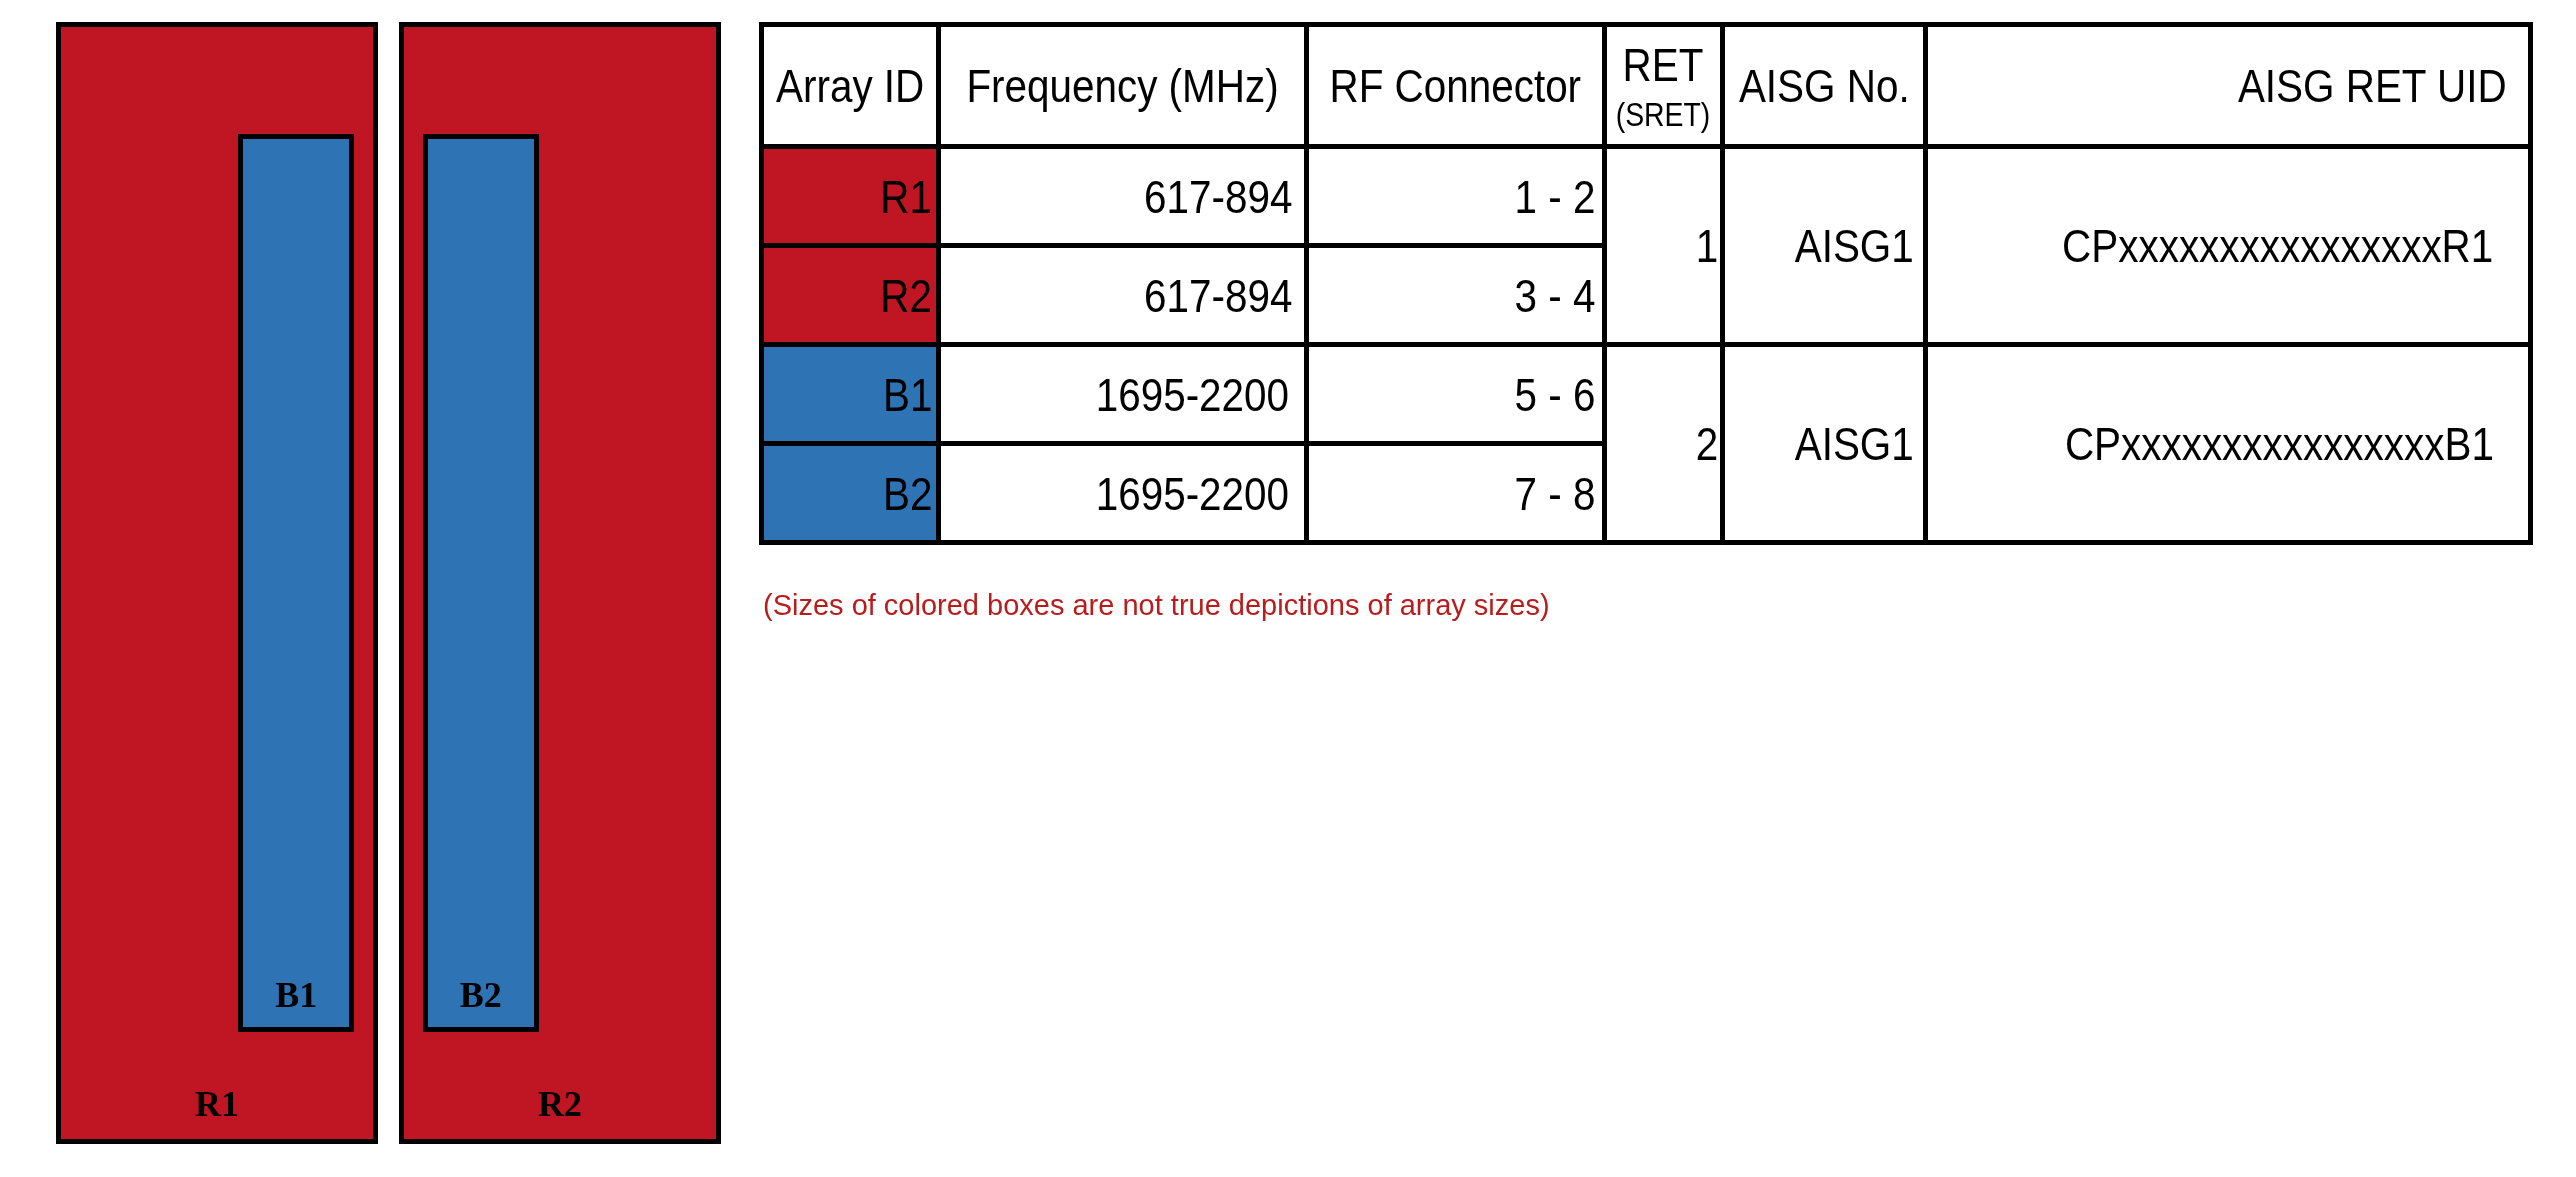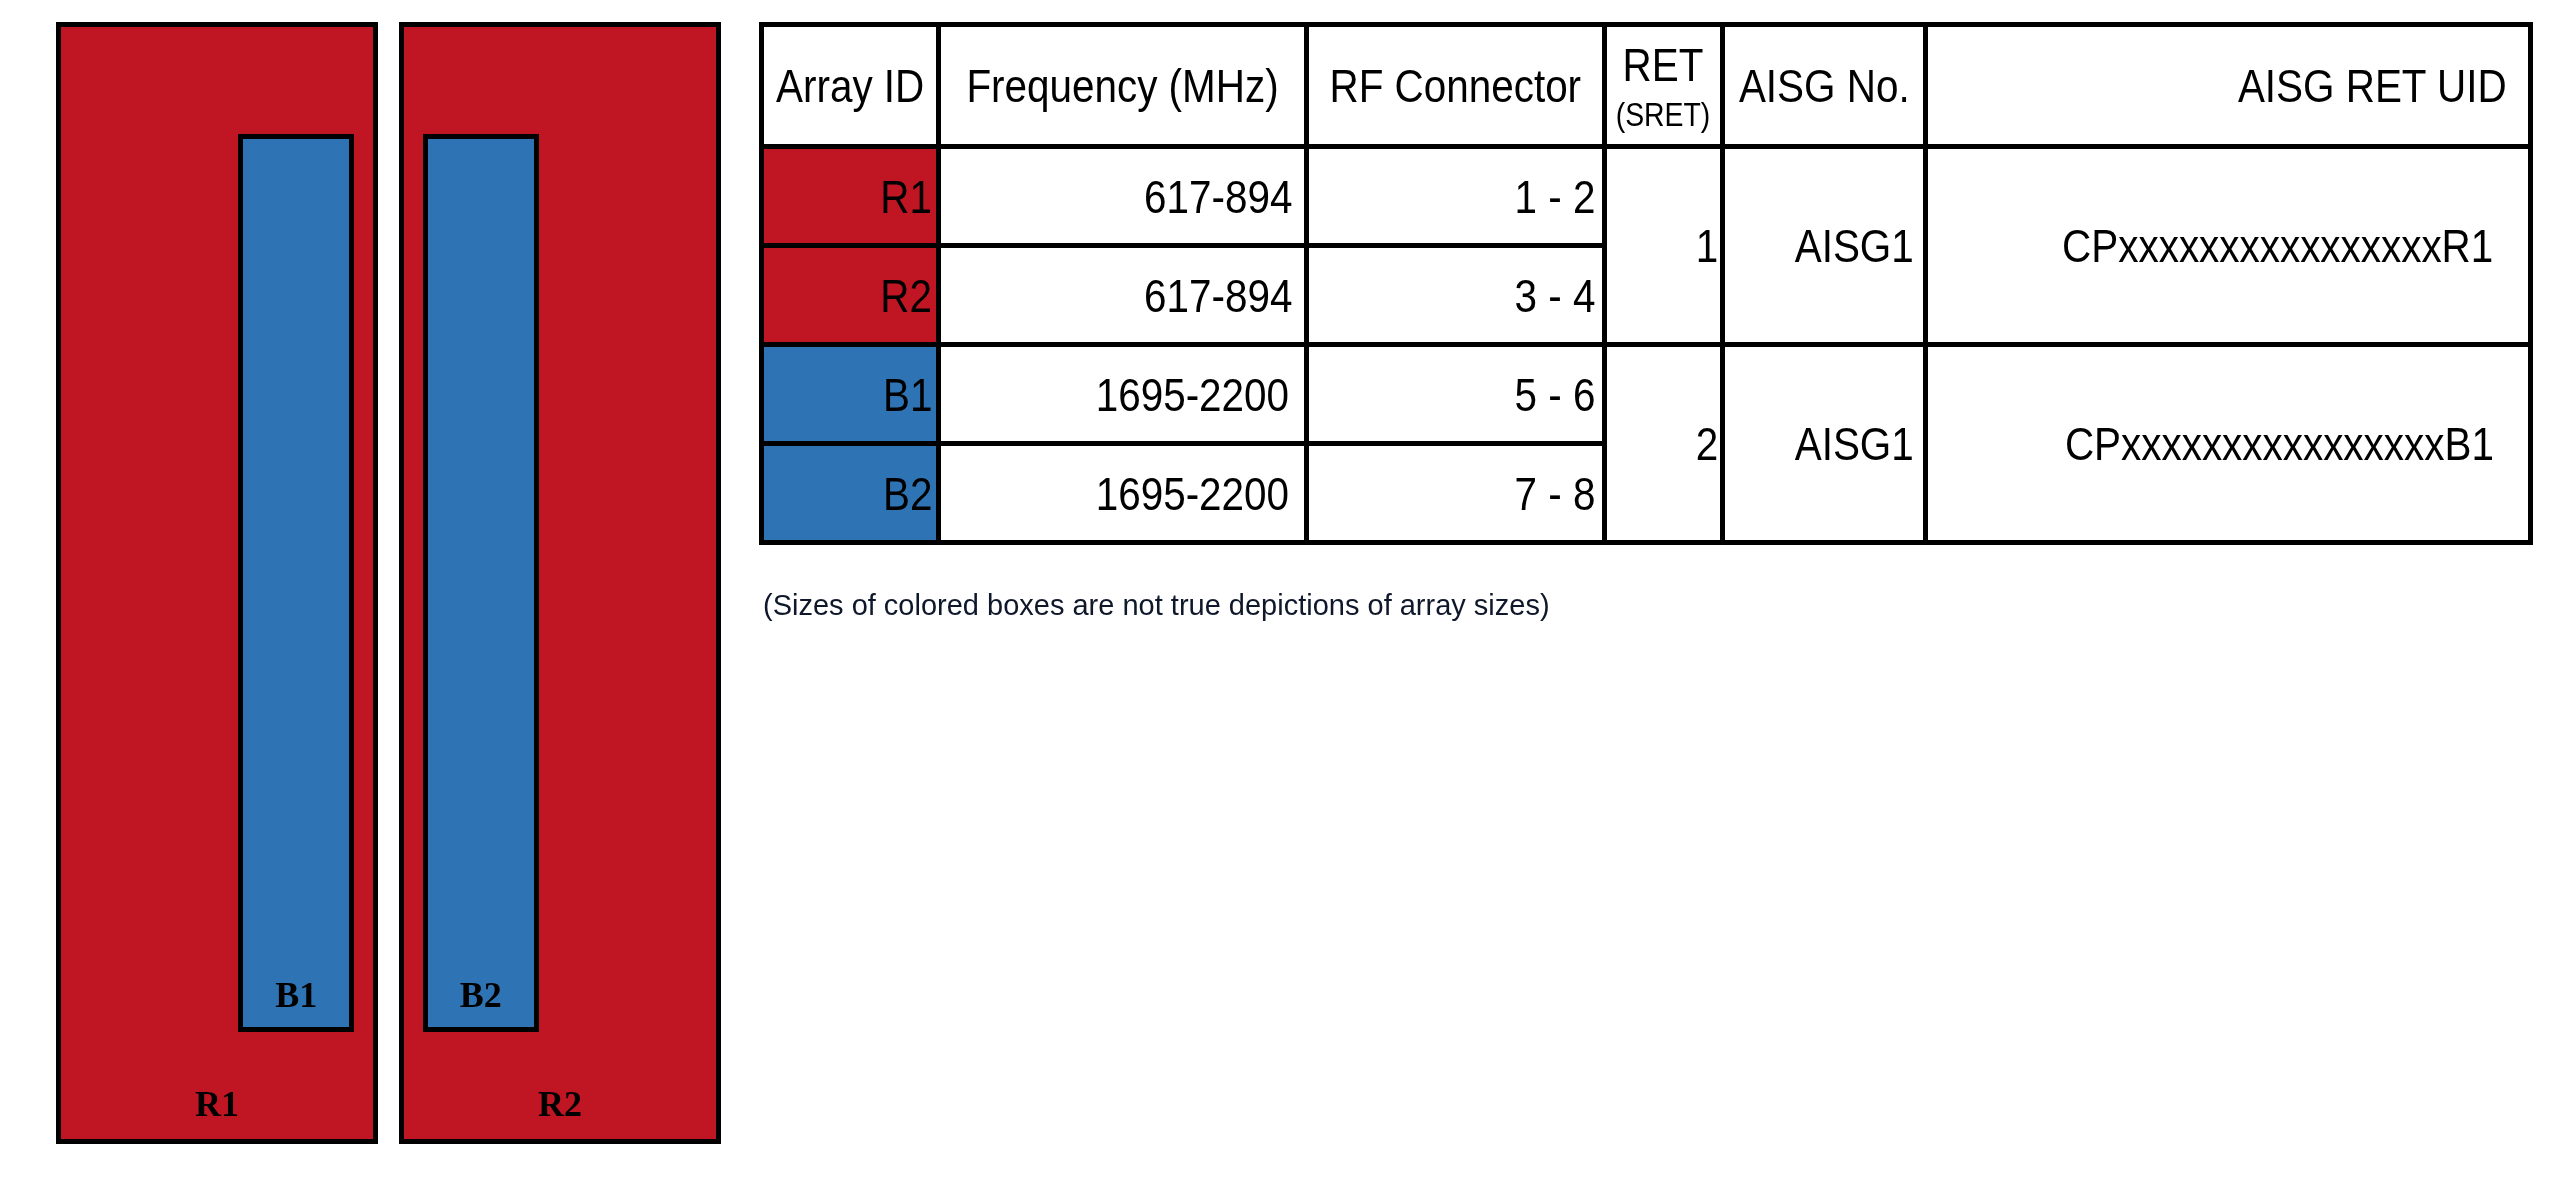--- a/index.html
+++ b/index.html
@@ -45,21 +45,21 @@
     display:inline-block; transform:scaleX(0.86); transform-origin:center center;
     white-space:nowrap;
   }
   .ret-sub { font-size:33px; margin-top:3.5px; }
   .ret-head-stack { display:flex; flex-direction:column; align-items:center; justify-content:center; }
   .id-cell { font-size:47px; }
 
   
   .caption {
     position:absolute; left:763px; top:589px;
-    font-size:29px; color:#0f172a; white-space:nowrap;
+    font-size:29px; color:#b91c1c; white-space:nowrap;
   }
 </style>
 </head>
 <body>
 
 <div id="array-r1" class="array-box" style="background-color: rgb(192, 21, 34);">
   <div class="inner-box inner-right" style="background-color: rgb(46, 116, 181);">
     <span class="diagram-label inner-label">B1</span>
   </div>
   <span class="diagram-label outer-label">R1</span>

